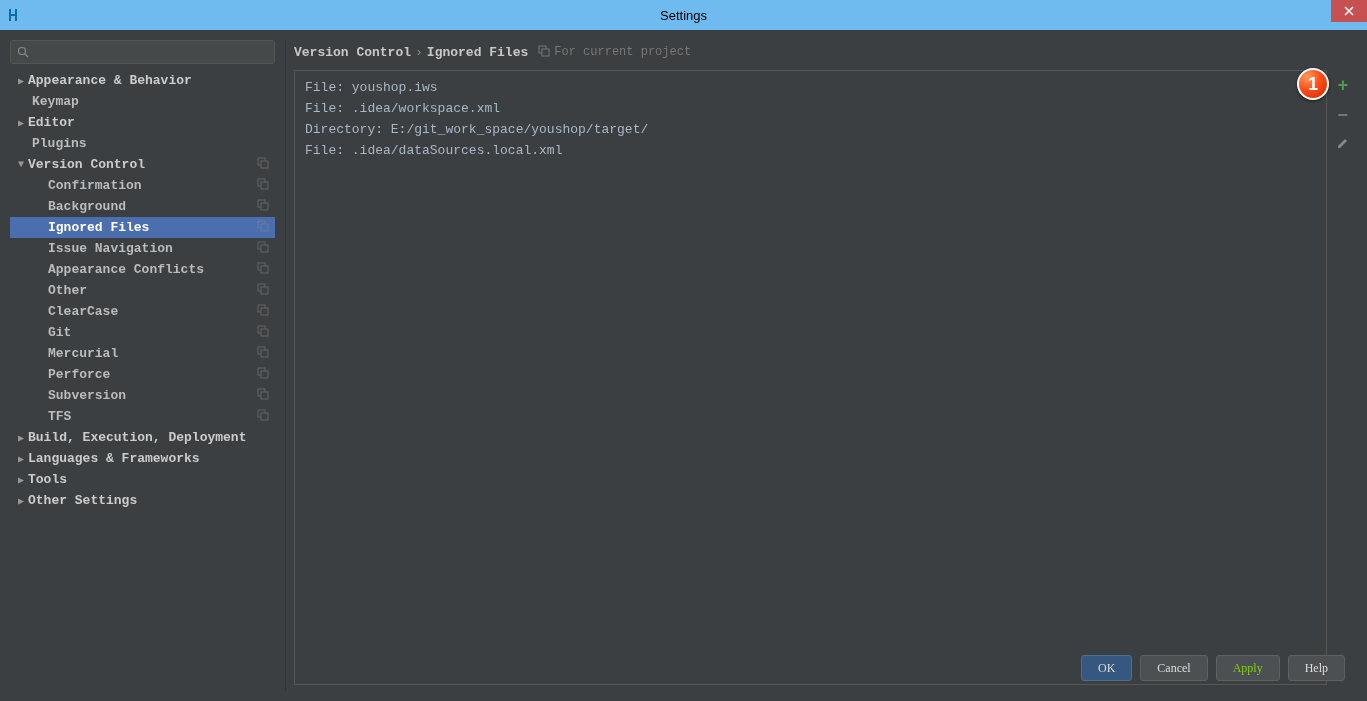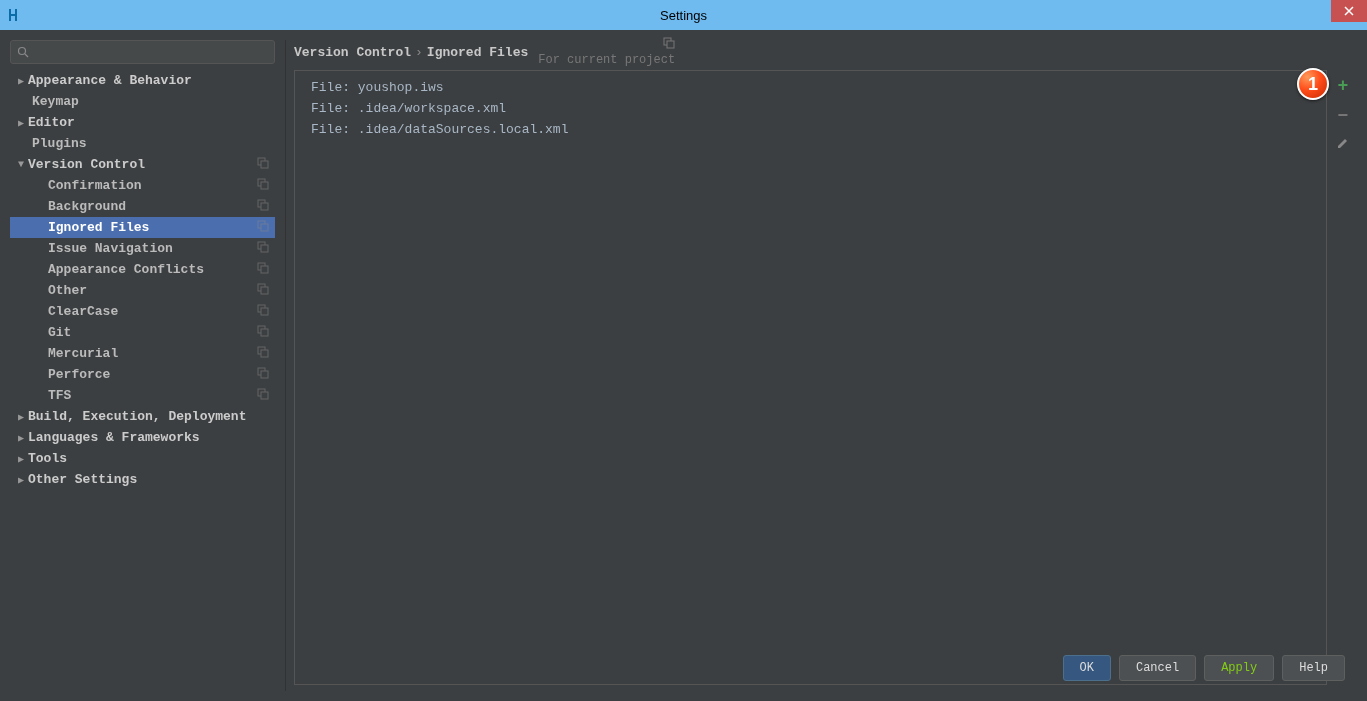--- a/index.html
+++ b/index.html
@@ -96,27 +96,27 @@
 }
 .breadcrumb {
   height: 24px;
   display:flex; align-items:center;
   padding-left: 8px;
   font-weight:bold;
   color:#c8c8c8;
   gap:4px;
 }
 .breadcrumb .sep { color:#888; font-weight:normal; }
-.breadcrumb .hint { color:#777; font-weight:normal; font-size:12px; margin-left:6px; display:flex;align-items:flex-end;gap:4px;flex-direction:column;}
+.breadcrumb .hint { color:#777; font-weight:normal; font-size:12px; margin-left:6px; display:flex;align-items:flex-start;gap:4px;}
 .list-area {
   flex:1;
   margin: 6px 30px 6px 8px;
   border: 1px solid #555;
   background:#3c3f41;
-  padding: 6px 16px;
+  padding: 6px 10px;
   position:relative;
 }
 .list-area .row {
   line-height: 21px;
   color:#a9b7c6;
   white-space:nowrap;
 }
 .toolbar-right {
   position:absolute;
   right: 0px;
@@ -149,21 +149,21 @@
   position:absolute;
   bottom: 10px; right: 12px;
   display:flex; gap:8px;
 }
 .footer button {
   height: 26px;
   padding: 0 16px;
   background:#4c5052;
   border:1px solid #5e6060;
   color:#ddd;
-  font-family:Liberation Mono, monospace;
+  font-family:Liberation Serif, serif;
   font-size:12px;
   border-radius:3px;
   cursor:pointer;
 }
 .footer button.primary {
   background:#365880;
   border-color:#4c708c;
 }
 .footer button:disabled { color:#84cc16; cursor:default; }
 .copy-svg { width:12px;height:12px; fill:#888; }
@@ -288,20 +288,28 @@
           <span class="indent2"></span>
           <span>Mercurial</span>
           <span class="copy-icon"><svg class="copy-svg" viewBox="0 0 12 12">
               <rect x="1" y="1" width="7" height="7" stroke="#888" fill="none"></rect>
               <rect x="4" y="4" width="7" height="7" stroke="#888" fill="#3c3f41"></rect>
             </svg></span>
         </div>
         <div class="tree-item">
           <span class="indent2"></span>
           <span>Perforce</span>
+          <span class="copy-icon"><svg class="copy-svg" viewBox="0 0 12 12">
+              <rect x="1" y="1" width="7" height="7" stroke="#888" fill="none"></rect>
+              <rect x="4" y="4" width="7" height="7" stroke="#888" fill="#3c3f41"></rect>
+            </svg></span>
+        </div>
+        <div class="tree-item">
+          <span class="indent2"></span>
+          <span>Subversion</span>
           <span class="copy-icon"><svg class="copy-svg" viewBox="0 0 12 12">
               <rect x="1" y="1" width="7" height="7" stroke="#888" fill="none"></rect>
               <rect x="4" y="4" width="7" height="7" stroke="#888" fill="#3c3f41"></rect>
             </svg></span>
         </div>
         <div class="tree-item">
           <span class="indent2"></span>
           <span>TFS</span>
           <span class="copy-icon"><svg class="copy-svg" viewBox="0 0 12 12">
               <rect x="1" y="1" width="7" height="7" stroke="#888" fill="none"></rect>
@@ -336,20 +344,21 @@
         <svg class="copy-svg" viewBox="0 0 12 12">
             <rect x="1" y="1" width="7" height="7" stroke="#777" fill="none"></rect>
             <rect x="4" y="4" width="7" height="7" stroke="#777" fill="#3c3f41"></rect>
           </svg>
         <span>For current project</span>
       </span>
     </div>
     <div class="list-area" id="list-area">
         <div class="row">File: youshop.iws</div>
         <div class="row">File: .idea/workspace.xml</div>
+        <div class="row">Directory: E:/git_work_space/youshop/target/</div>
         <div class="row">File: .idea/dataSources.local.xml</div>
       </div>
 
     <span class="callout">1</span>
 
     <div class="toolbar-right">
       <span class="btn add">+</span>
       <span class="btn remove">−</span>
       <span class="btn edit">
         <svg width="14" height="14" viewBox="0 0 14 14">

